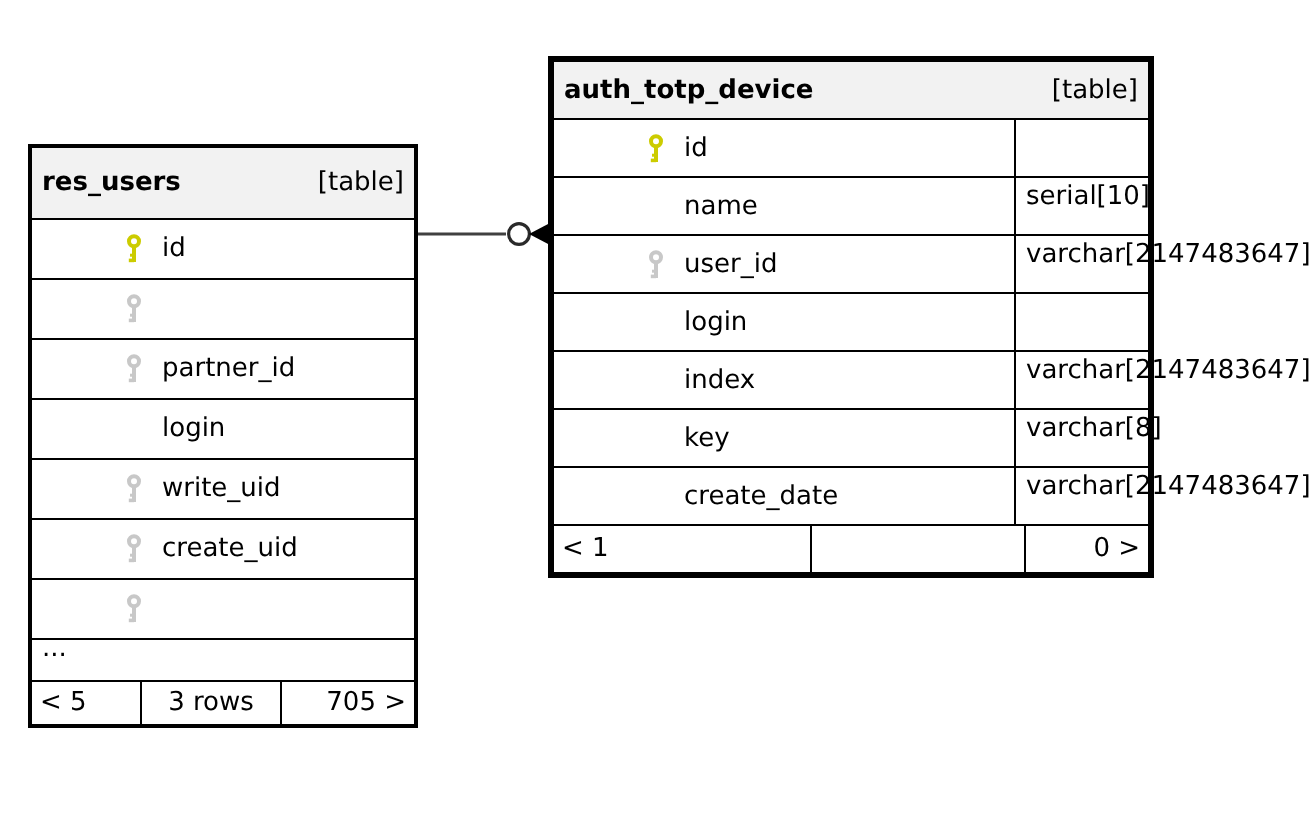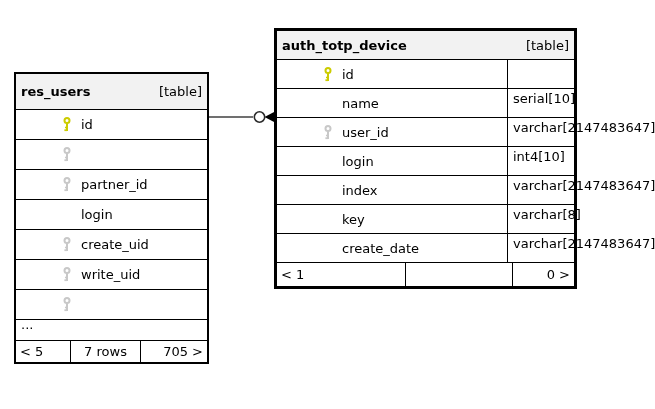--- a/index.html
+++ b/index.html
@@ -132,53 +132,53 @@
     <div class="row">
       <span class="cell-name">
         <span class="keybox fk">
           <svg viewBox="0 0 12 15" width="12" height="15">
               <circle cx="6" cy="3.6" r="2.5" fill="none" stroke="currentColor" stroke-width="2"></circle>
               <line x1="6" y1="6" x2="6" y2="14" stroke="currentColor" stroke-width="2"></line>
               <line x1="6" y1="13.2" x2="3.4" y2="13.2" stroke="currentColor" stroke-width="1.8"></line>
               <line x1="6" y1="10.6" x2="4" y2="10.6" stroke="currentColor" stroke-width="1.5"></line>
             </svg>
         </span>
+        <span>write_uid</span>
+      </span>
+    </div>
+    <div class="row">
+      <span class="cell-name">
+        <span class="keybox fk">
+          <svg viewBox="0 0 12 15" width="12" height="15">
+              <circle cx="6" cy="3.6" r="2.5" fill="none" stroke="currentColor" stroke-width="2"></circle>
+              <line x1="6" y1="6" x2="6" y2="14" stroke="currentColor" stroke-width="2"></line>
+              <line x1="6" y1="13.2" x2="3.4" y2="13.2" stroke="currentColor" stroke-width="1.8"></line>
+              <line x1="6" y1="10.6" x2="4" y2="10.6" stroke="currentColor" stroke-width="1.5"></line>
+            </svg>
+        </span>
         <span>create_uid</span>
-      </span>
-    </div>
-    <div class="row">
-      <span class="cell-name">
-        <span class="keybox fk">
-          <svg viewBox="0 0 12 15" width="12" height="15">
-              <circle cx="6" cy="3.6" r="2.5" fill="none" stroke="currentColor" stroke-width="2"></circle>
-              <line x1="6" y1="6" x2="6" y2="14" stroke="currentColor" stroke-width="2"></line>
-              <line x1="6" y1="13.2" x2="3.4" y2="13.2" stroke="currentColor" stroke-width="1.8"></line>
-              <line x1="6" y1="10.6" x2="4" y2="10.6" stroke="currentColor" stroke-width="1.5"></line>
-            </svg>
-        </span>
-        <span>write_uid</span>
       </span>
     </div>
     <div class="row">
       <span class="cell-name">
         <span class="keybox fk">
           <svg viewBox="0 0 12 15" width="12" height="15">
               <circle cx="6" cy="3.6" r="2.5" fill="none" stroke="currentColor" stroke-width="2"></circle>
               <line x1="6" y1="6" x2="6" y2="14" stroke="currentColor" stroke-width="2"></line>
               <line x1="6" y1="13.2" x2="3.4" y2="13.2" stroke="currentColor" stroke-width="1.8"></line>
               <line x1="6" y1="10.6" x2="4" y2="10.6" stroke="currentColor" stroke-width="1.5"></line>
             </svg>
         </span>
       </span>
     </div>
     <div class="row row-ellipsis">...</div>
 
     <div class="tfoot">
       <span class="fcell f-left">&lt; 5</span>
-      <span class="fcell f-center">7 rows</span>
+      <span class="fcell f-center">3 rows</span>
       <span class="fcell f-right">705 &gt;</span>
     </div>
   </div>
 
   <div class="tbl tbl-auth">
     <div class="thead">
       <span class="tname">auth_totp_device</span>
       <span class="tbadge">[table]</span>
     </div>
 
@@ -208,21 +208,20 @@
         <span class="keybox fk">
           <svg viewBox="0 0 12 15" width="12" height="15">
               <circle cx="6" cy="3.6" r="2.5" fill="none" stroke="currentColor" stroke-width="2"></circle>
               <line x1="6" y1="6" x2="6" y2="14" stroke="currentColor" stroke-width="2"></line>
               <line x1="6" y1="13.2" x2="3.4" y2="13.2" stroke="currentColor" stroke-width="1.8"></line>
               <line x1="6" y1="10.6" x2="4" y2="10.6" stroke="currentColor" stroke-width="1.5"></line>
             </svg>
         </span>
         <span>user_id</span>
       </span>
-      <span class="cell-type">int4[10]</span>
     </div>
     <div class="row">
       <span class="cell-name">
         <span class="keyspacer"></span>
         <span>login</span>
       </span>
       <span class="cell-type">varchar[2147483647]</span>
     </div>
     <div class="row">
       <span class="cell-name">

